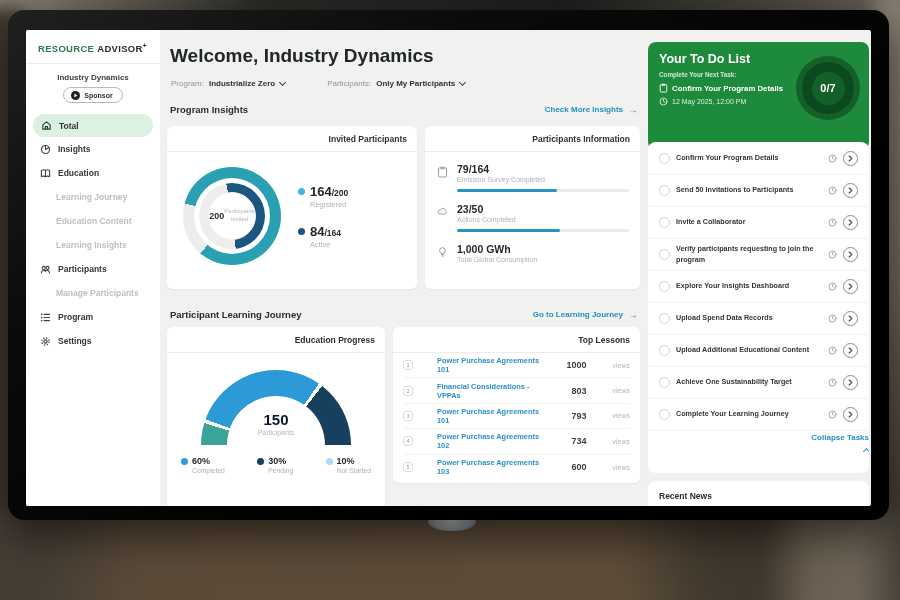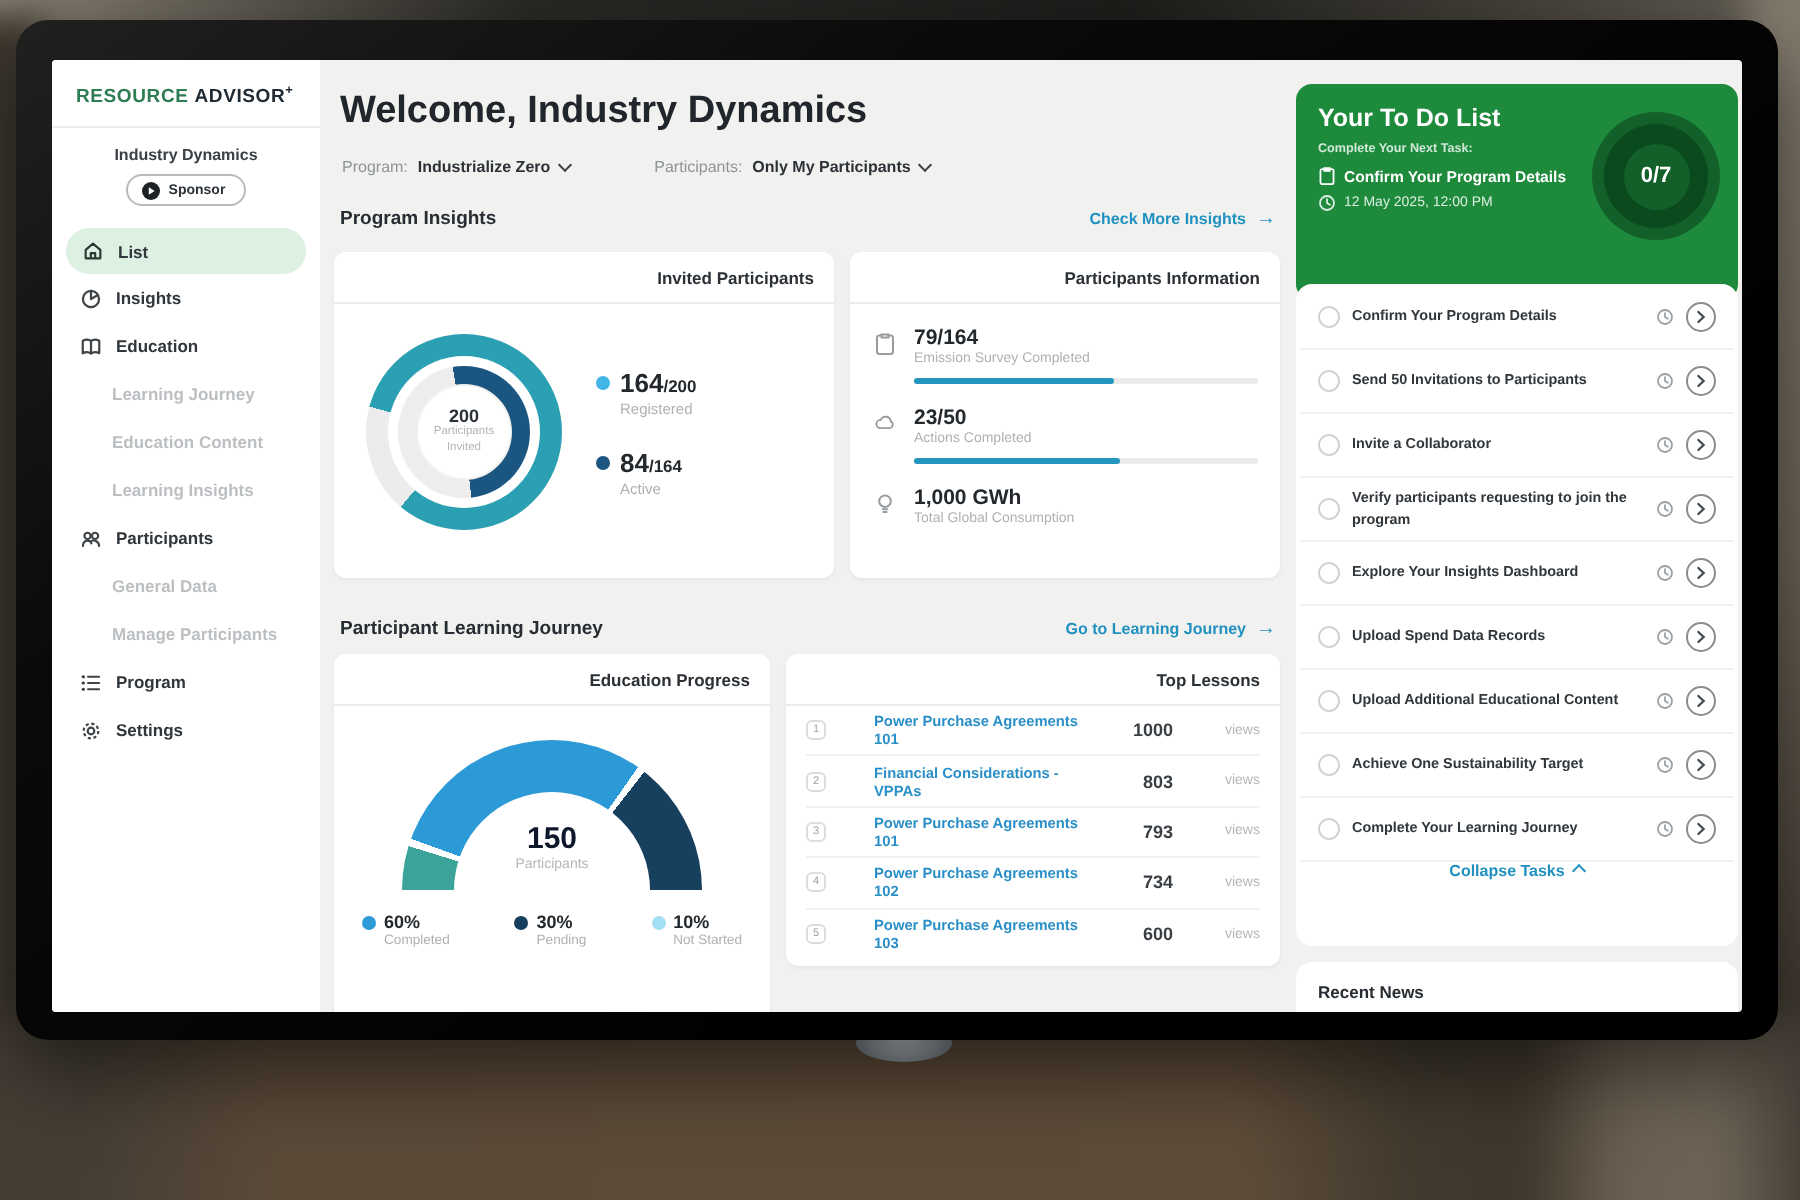--- a/index.html
+++ b/index.html
@@ -65,21 +65,21 @@
   .cardC { left:7px;  top:297px; width:218px; height:192px; }
   .cardD { left:233px; top:297px; width:247px; height:156px; }
 
   
   .donut-wrap { display:flex; align-items:center; padding:15px 8px 0 16px; }
   .donut { position:relative; width:98px; height:98px; flex:0 0 auto; }
   .ring { position:absolute; border-radius:50%; }
   .r1  { inset:0; background:conic-gradient(from 285deg,#2aa0b2 0 82%,#ececec 0); }
   .r1h { inset:11px; background:#fff; }
   .r2  { inset:16px; background:conic-gradient(from 350deg,#1a5680 0 51%,#ededed 0); }
-  .r2h { inset:25px; background:#fff; border:1px solid #f1f1f1; display:flex; flex-direction:column;
+  .r2h { inset:25px; background:#fff; border:1px solid #f1f1f1; display:flex; flex-direction:row;
          align-items:center; justify-content:center; }
   .d-val { font-size:9px; font-weight:bold; color:#2b3136; }
   .d-lab { font-size:5.8px; color:#b3b6b9; line-height:1.3; text-align:center; }
   .legend { margin-left:17px; display:flex; flex-direction:column; gap:15px; }
   .leg-item { display:flex; align-items:flex-start; gap:5px; }
   .dot { width:7px; height:7px; border-radius:50%; flex:0 0 auto; }
   .leg-item .dot { margin-top:4px; }
   .dot-reg { background:#41b6e6; } .dot-act { background:#1a5680; }
   .dot-c { background:#2e9bd8; } .dot-p { background:#173f5e; } .dot-n { background:#a5def7; }
   .leg-val { font-size:13px; font-weight:bold; color:#23282d; }
@@ -135,22 +135,22 @@
 
   .todo-card { position:absolute; left:0; top:112px; width:221px; height:331px; background:#fff;
                border-radius:8px; overflow:hidden; padding-top:1px; }
   .t-row { display:flex; align-items:center; gap:6px; padding:0 9px; min-height:32px; margin:0 2px;
            border-bottom:1px solid #f1f1f1; }
   .t-check { width:11px; height:11px; border:1.3px solid #cfd3d5; border-radius:50%; flex:0 0 auto; cursor:pointer; }
   .t-label { flex:1; font-size:7.2px; font-weight:bold; color:#30363b; line-height:1.4; padding:5px 0; }
   .t-clock { flex:0 0 auto; display:flex; }
   .t-go { flex:0 0 auto; width:15px; height:15px; border:1.2px solid #878d91; border-radius:50%;
           display:grid; place-items:center; cursor:pointer; }
-  .t-collapse { display:flex; justify-content:center; align-items:flex-start; gap:5px; height:25px;
-                font-size:8px; font-weight:bold; color:#2191c0; cursor:pointer; }
+  .t-collapse { display:flex; justify-content:center; align-items:flex-end; gap:5px; height:25px;
+                font-size:8px; font-weight:bold; color:#2191c0; cursor:pointer;flex-direction:column; }
   .chev-up { width:5px; height:5px; border-left:1.4px solid #2191c0; border-top:1.4px solid #2191c0;
              transform:rotate(45deg); margin-top:2px; }
 
   .news-card { position:absolute; left:0; top:451px; width:221px; height:40px; background:#fff;
                border-radius:8px 8px 0 0; padding:10px 11px 0; }
   .news-title { font-size:8.5px; font-weight:bold; color:#272d32; }
 </style>
 </head>
 <body>
 
@@ -175,21 +175,21 @@
               <path d="M3.4 2.6 L6.3 4.5 L3.4 6.4 Z" fill="#fff"></path>
             </svg>
           <span>Sponsor</span>
         </div>
         <nav class="nav">
           <div class="nav-item active">
             <svg width="11" height="11" viewBox="0 0 12 12" fill="none" stroke="#2d3a33" stroke-width="1.2" stroke-linejoin="round">
                 <path d="M2 5.4 L6 2 L10 5.4 V10 H2 Z"></path>
                 <path d="M4.8 10 V7.2 h2.4 V10"></path>
               </svg>
-            <span>List</span>
+            <span>Total</span>
           </div>
           <div class="nav-item">
             <svg width="11" height="11" viewBox="0 0 12 12" fill="none" stroke="#3d4347" stroke-width="1.2" stroke-linecap="round">
                 <circle cx="6" cy="6" r="4.4"></circle>
                 <path d="M6 6 V1.6 M6 6 L9.8 3.8"></path>
               </svg>
             <span>Insights</span>
           </div>
           <div class="nav-item">
             <svg width="11" height="11" viewBox="0 0 12 12" fill="none" stroke="#3d4347" stroke-width="1.2" stroke-linejoin="round">
@@ -207,23 +207,20 @@
           <div class="nav-item sub">
             <span>Learning Insights</span>
           </div>
           <div class="nav-item">
             <svg width="11" height="11" viewBox="0 0 12 12" fill="none" stroke="#3d4347" stroke-width="1.2" stroke-linecap="round">
                 <circle cx="4.1" cy="4.3" r="1.7"></circle>
                 <circle cx="8.2" cy="4.3" r="1.7"></circle>
                 <path d="M1.6 9.8 C1.6 7.9 2.7 6.9 4.1 6.9 C5.5 6.9 6.1 7.7 6.2 8.4 M6.6 6.9 C8.2 6.6 10.4 7.4 10.4 9.8"></path>
               </svg>
             <span>Participants</span>
-          </div>
-          <div class="nav-item sub">
-            <span>General Data</span>
           </div>
           <div class="nav-item sub">
             <span>Manage Participants</span>
           </div>
           <div class="nav-item">
             <svg width="11" height="11" viewBox="0 0 12 12" fill="none" stroke="#3d4347" stroke-width="1.2" stroke-linecap="round">
                 <path d="M4.4 2.6 H10.4 M4.4 6 H10.4 M4.4 9.4 H10.4"></path>
                 <path d="M1.7 2.6 h.2 M1.7 6 h.2 M1.7 9.4 h.2" stroke-width="1.7"></path>
               </svg>
             <span>Program</span>

